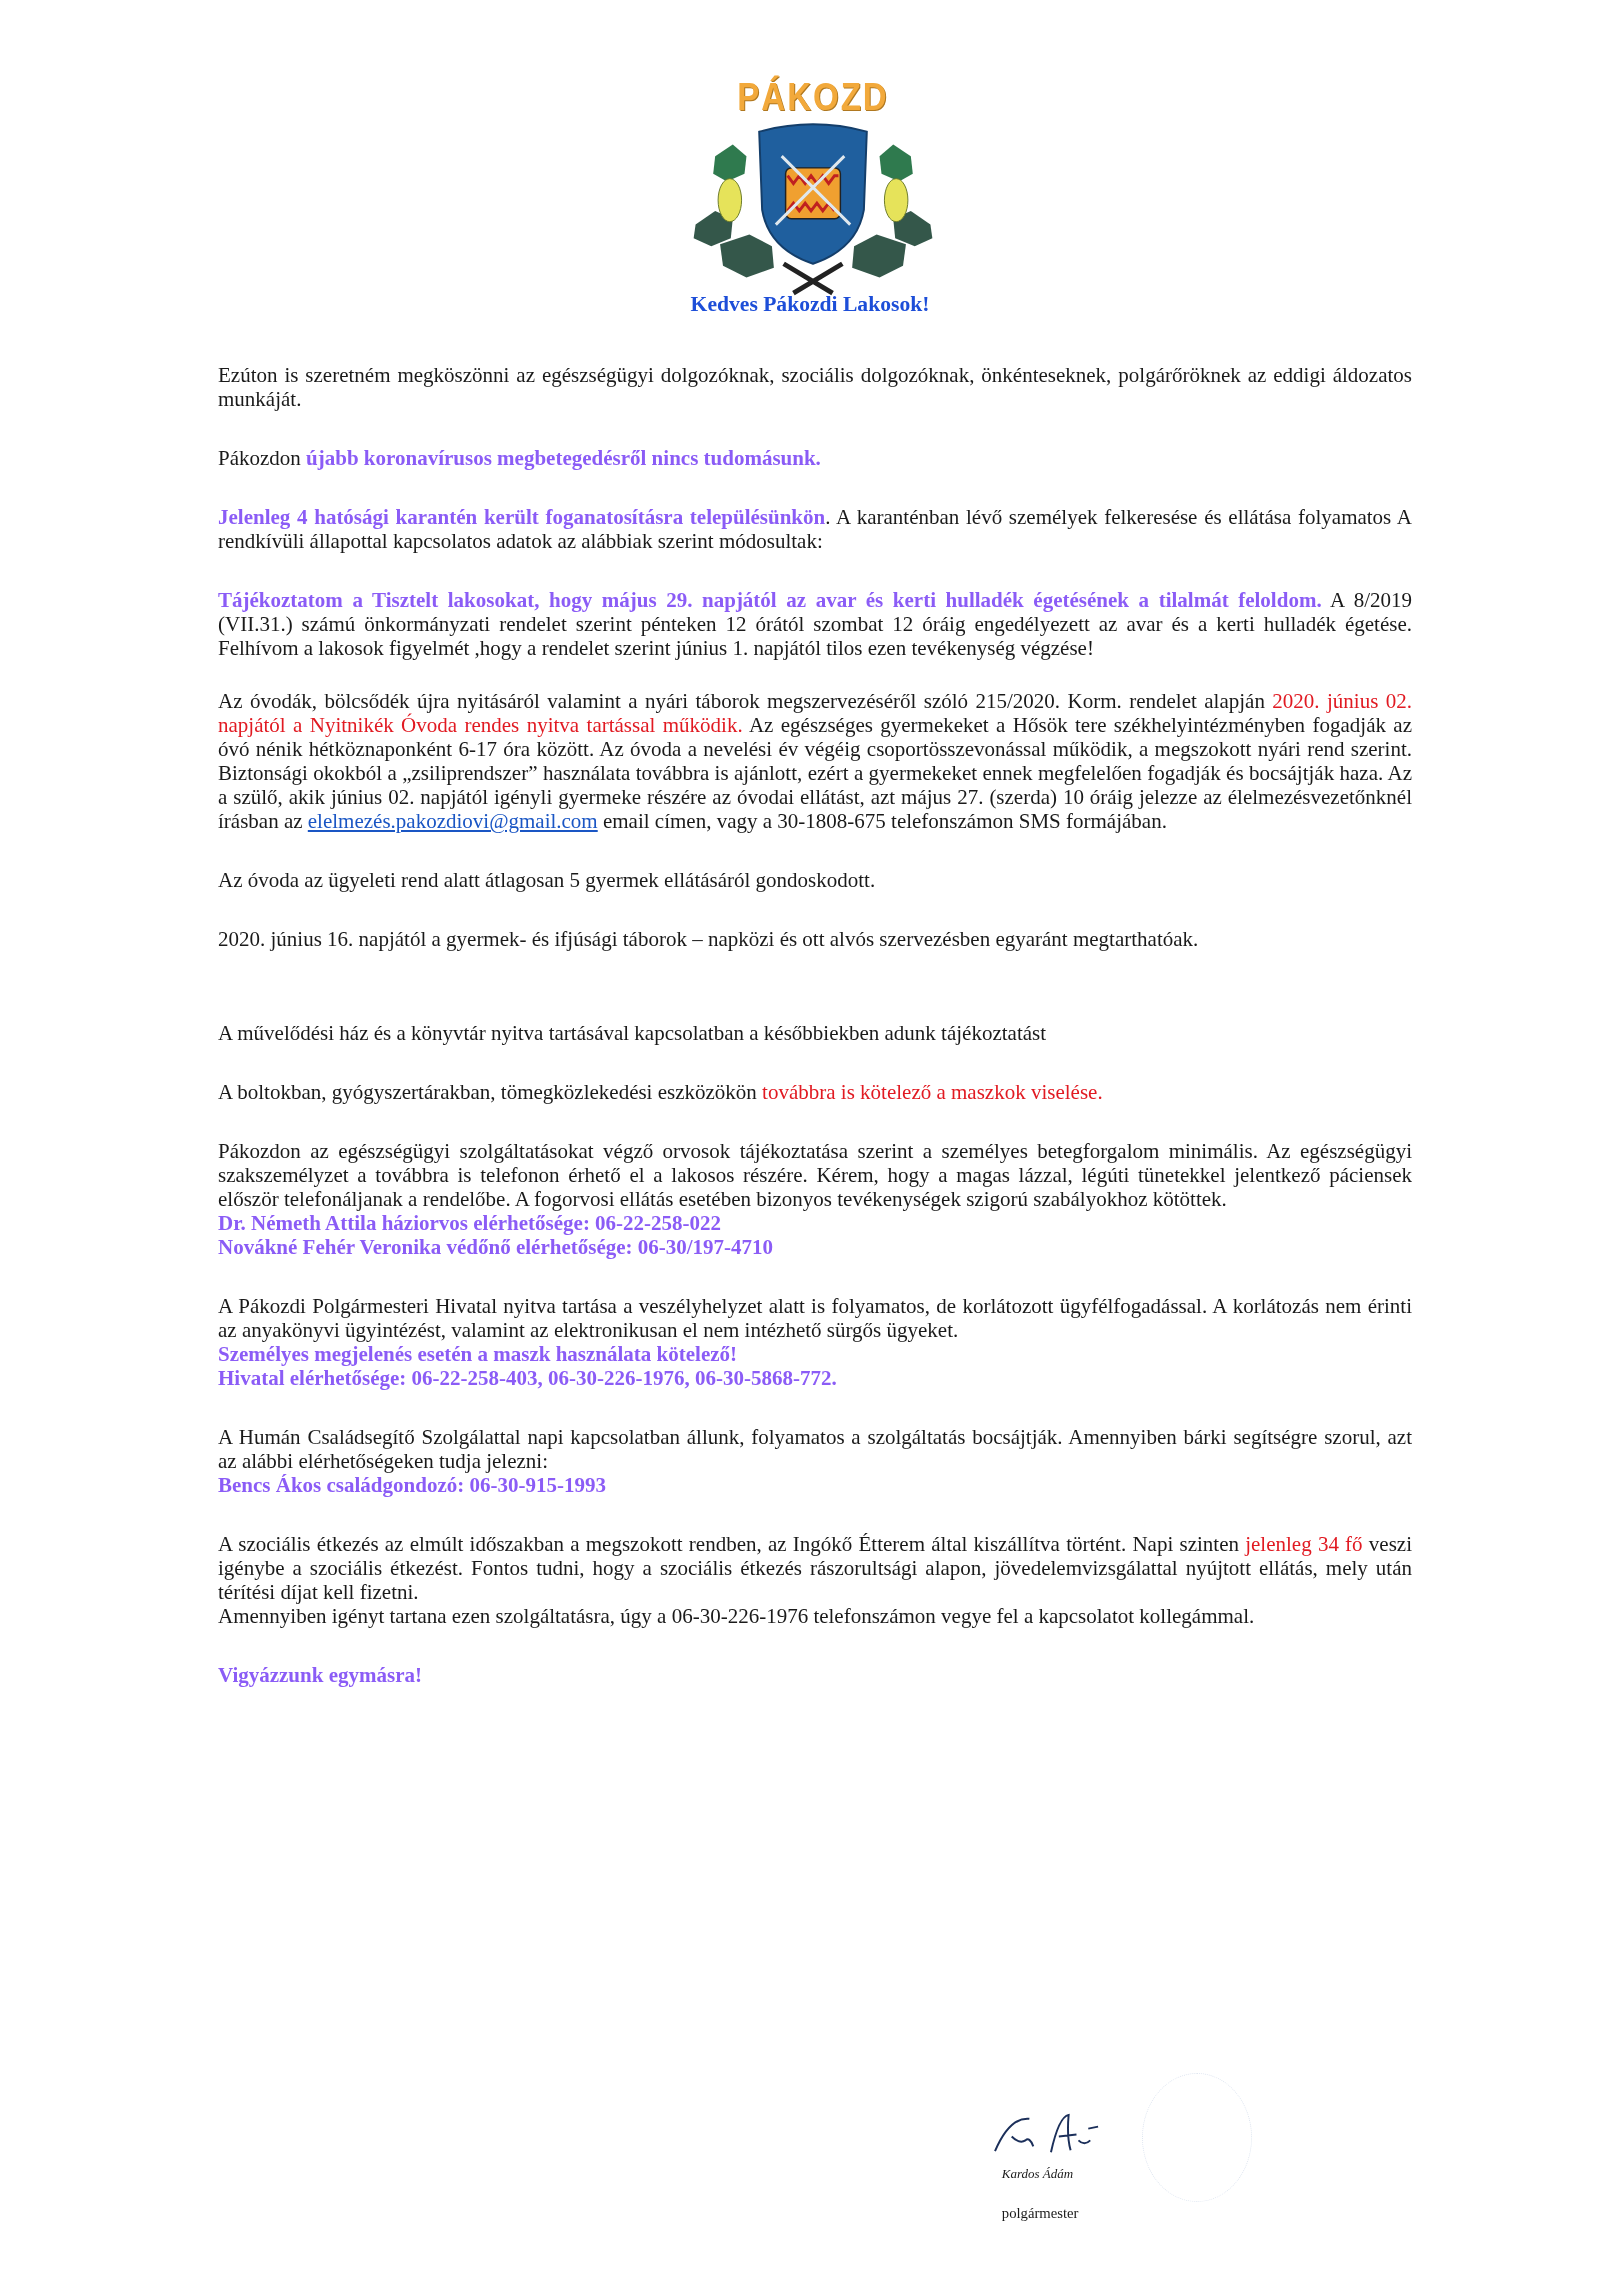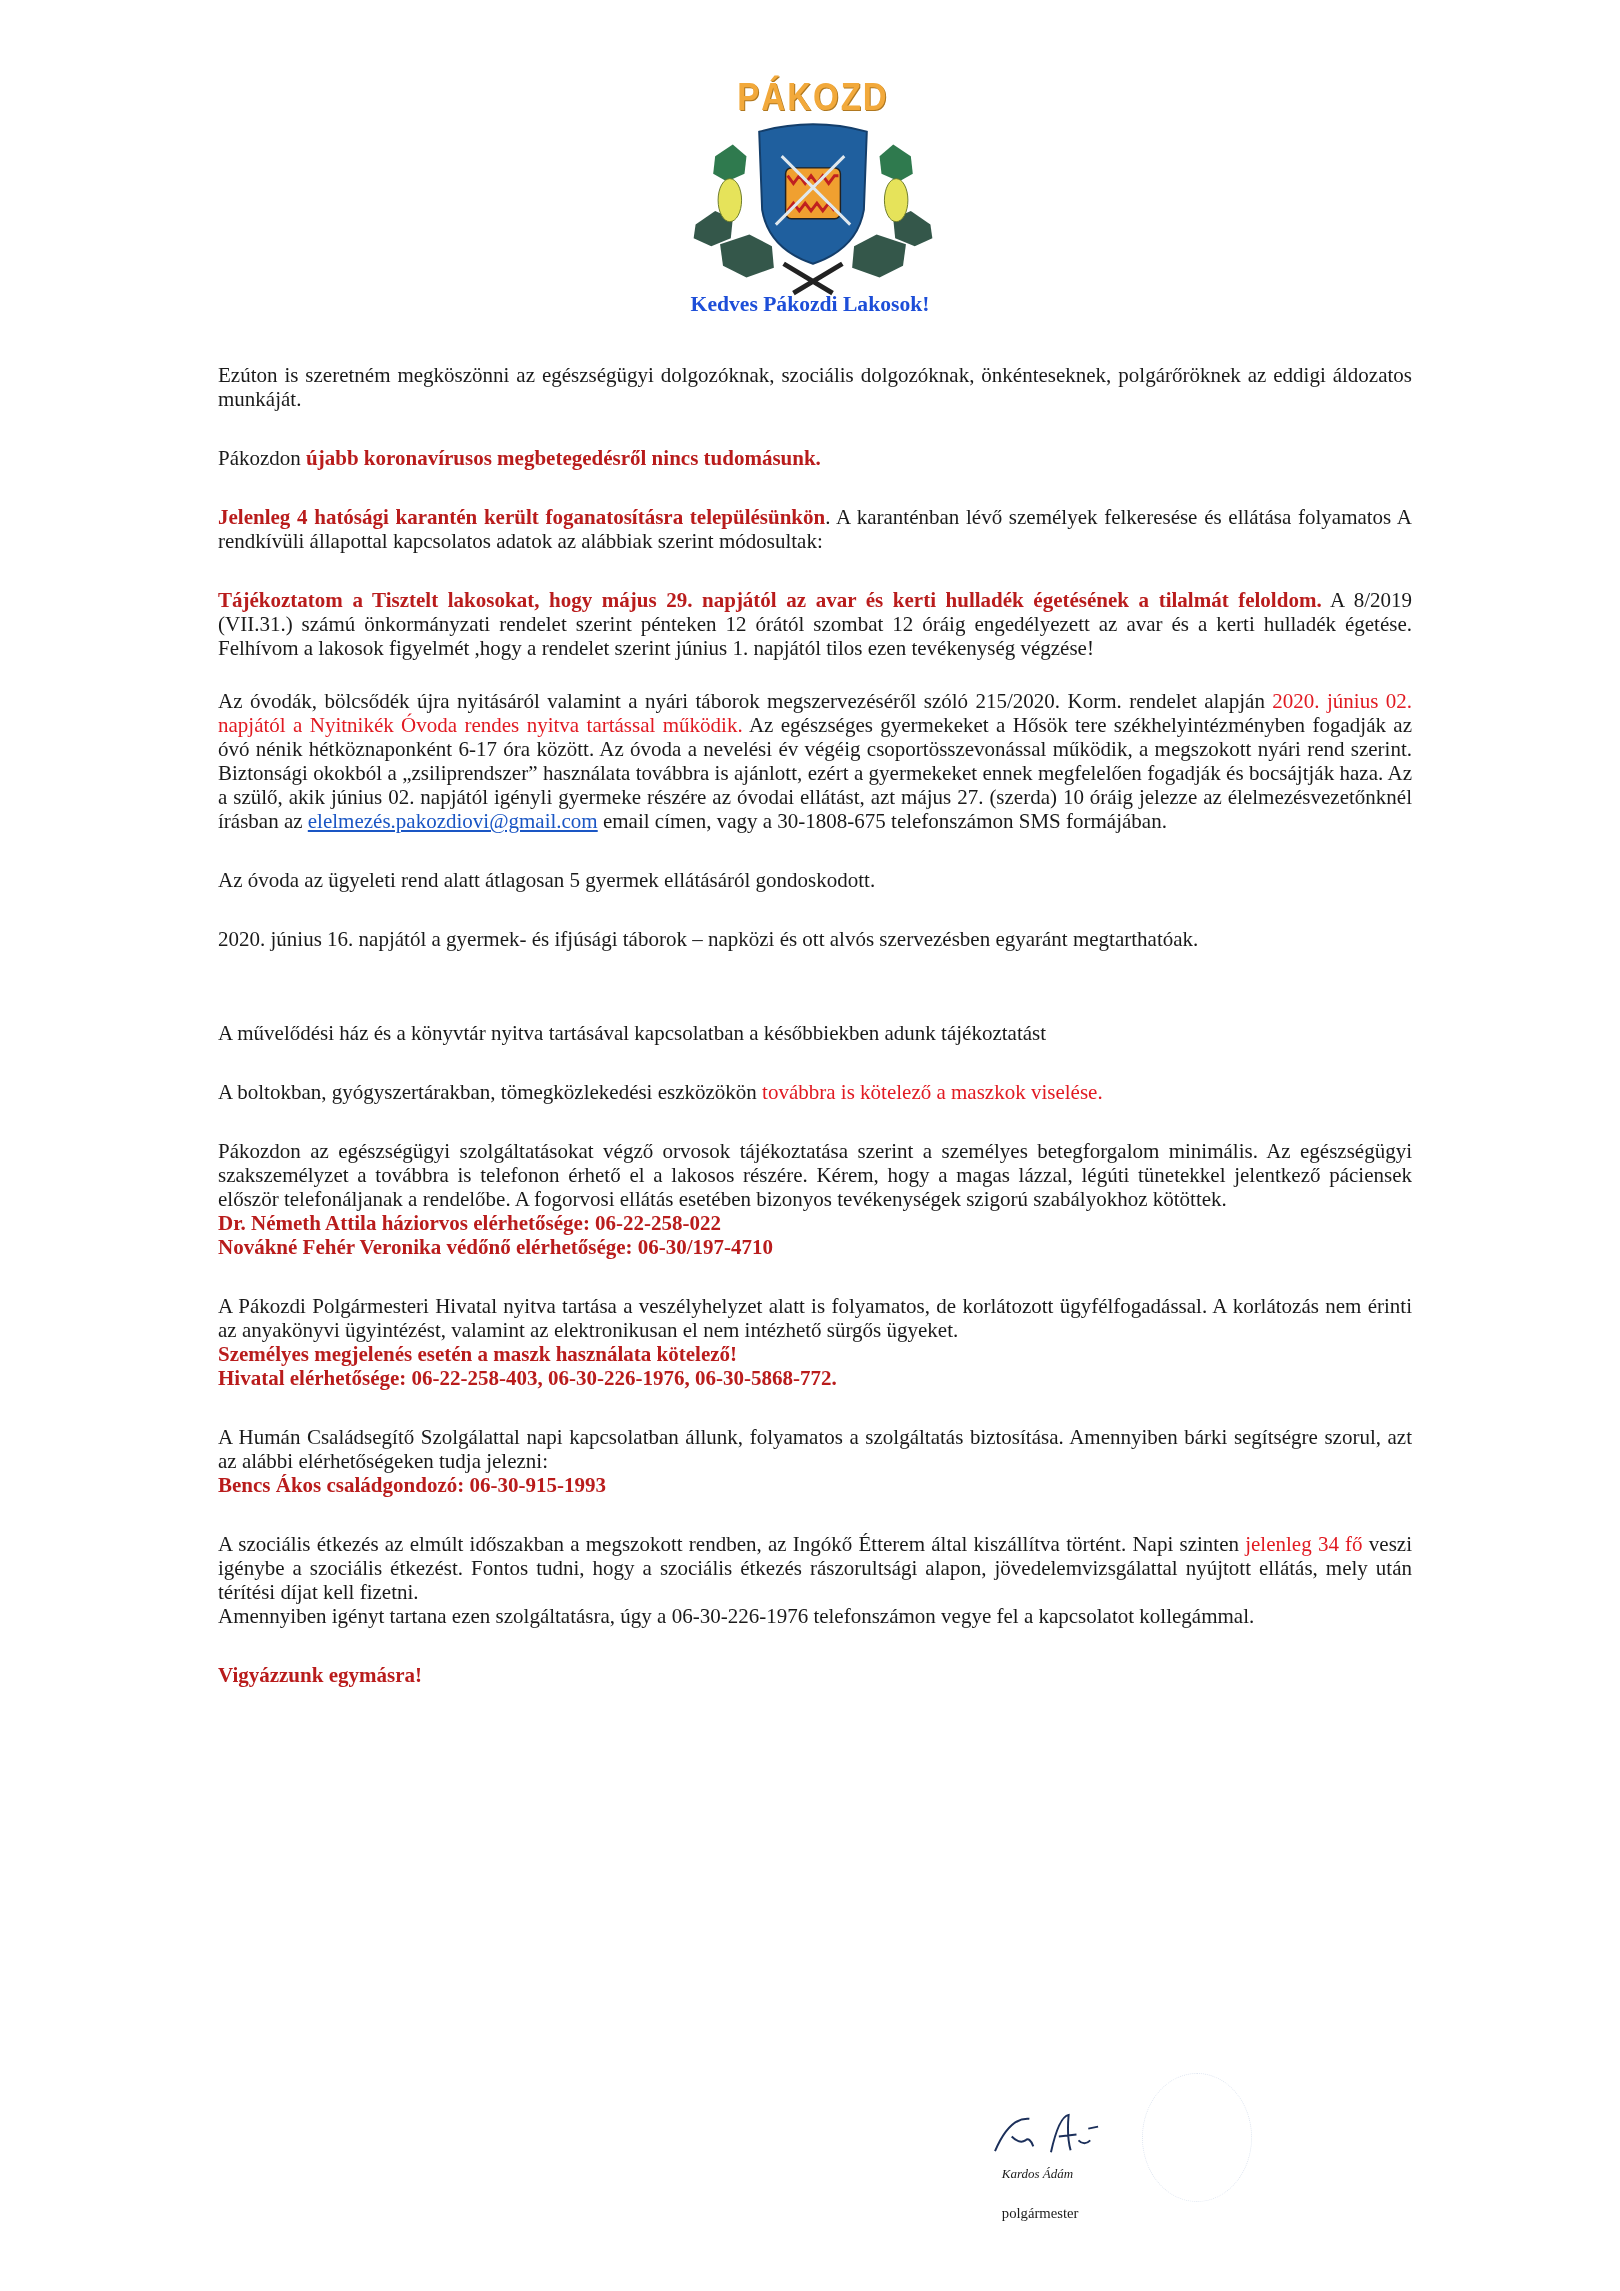--- a/index.html
+++ b/index.html
@@ -21,21 +21,21 @@
   .greeting {
     position: absolute; left: 0; top: 292px; width: 1620px; text-align: center;
     color: #1d4ed8; font-weight: bold; font-size: 21.6px;
   }
   .body {
     position: absolute; left: 218px; top: 363px; width: 1194px;
     font-size: 21px; line-height: 24px;
   }
   .body p { margin: 0; text-align: justify; }
   .red { color: #e11a22; }
-  .redb { color: #b91c1c; font-weight: bold; }
+  .redb { color: #8b5cf6; font-weight: bold; }
   .link { color: #1a56c4; text-decoration: underline; }
   .gap-m { height: 29px; }
   .gap-l { height: 35px; }
   .sig-block {
     position: absolute; left: 990px; top: 2107px; width: 216px;
   }
   .sig-svg { position: absolute; left: 0; top: 0; }
   .sig-name { position: absolute; left: 11.8px; top: 59px; font-size: 13px; white-space: nowrap; font-style: italic; }
   .sig-title { position: absolute; left: 11.8px; top: 98px; font-size: 14.7px; white-space: nowrap; }
   .stamp {
@@ -103,21 +103,21 @@
     <p><span>A boltokban, gyógyszertárakban, tömegközlekedési eszközökön </span><span class="red">továbbra is kötelező a maszkok viselése.</span></p>
     <div class="gap-l"></div>
     <p>Pákozdon az egészségügyi szolgáltatásokat végző orvosok tájékoztatása szerint a személyes betegforgalom minimális. Az egészségügyi szakszemélyzet a továbbra is telefonon érhető el a lakosos részére. Kérem, hogy a magas lázzal, légúti tünetekkel jelentkező páciensek először telefonáljanak a rendelőbe. A fogorvosi ellátás esetében bizonyos tevékenységek szigorú szabályokhoz kötöttek.</p>
     <p class="redb">Dr. Németh Attila háziorvos elérhetősége: 06-22-258-022</p>
     <p class="redb">Novákné Fehér Veronika védőnő elérhetősége: 06-30/197-4710</p>
     <div class="gap-l"></div>
     <p>A Pákozdi Polgármesteri Hivatal nyitva tartása a veszélyhelyzet alatt is folyamatos, de korlátozott ügyfélfogadással. A korlátozás nem érinti az anyakönyvi ügyintézést, valamint az elektronikusan el nem intézhető sürgős ügyeket.</p>
     <p class="redb">Személyes megjelenés esetén a maszk használata kötelező!</p>
     <p class="redb">Hivatal elérhetősége: 06-22-258-403, 06-30-226-1976, 06-30-5868-772.</p>
     <div class="gap-l"></div>
-    <p>A Humán Családsegítő Szolgálattal napi kapcsolatban állunk, folyamatos a szolgáltatás biztosítása. Amennyiben bárki segítségre szorul, azt az alábbi elérhetőségeken tudja jelezni:</p>
+    <p>A Humán Családsegítő Szolgálattal napi kapcsolatban állunk, folyamatos a szolgáltatás bocsájtják. Amennyiben bárki segítségre szorul, azt az alábbi elérhetőségeken tudja jelezni:</p>
     <p class="redb">Bencs Ákos családgondozó: 06-30-915-1993</p>
     <div class="gap-l"></div>
     <p><span>A szociális étkezés az elmúlt időszakban a megszokott rendben, az Ingókő Étterem által kiszállítva történt. Napi szinten </span><span class="red">jelenleg 34 fő</span><span> veszi igénybe a szociális étkezést. Fontos tudni, hogy a szociális étkezés rászorultsági alapon, jövedelemvizsgálattal nyújtott ellátás, mely után térítési díjat kell fizetni.</span></p>
     <p>Amennyiben igényt tartana ezen szolgáltatásra, úgy a 06-30-226-1976 telefonszámon vegye fel a kapcsolatot kollegámmal.</p>
     <div class="gap-l"></div>
     <p class="redb">Vigyázzunk egymásra!</p>
   </div>
 
   <div class="stamp"></div>
 

